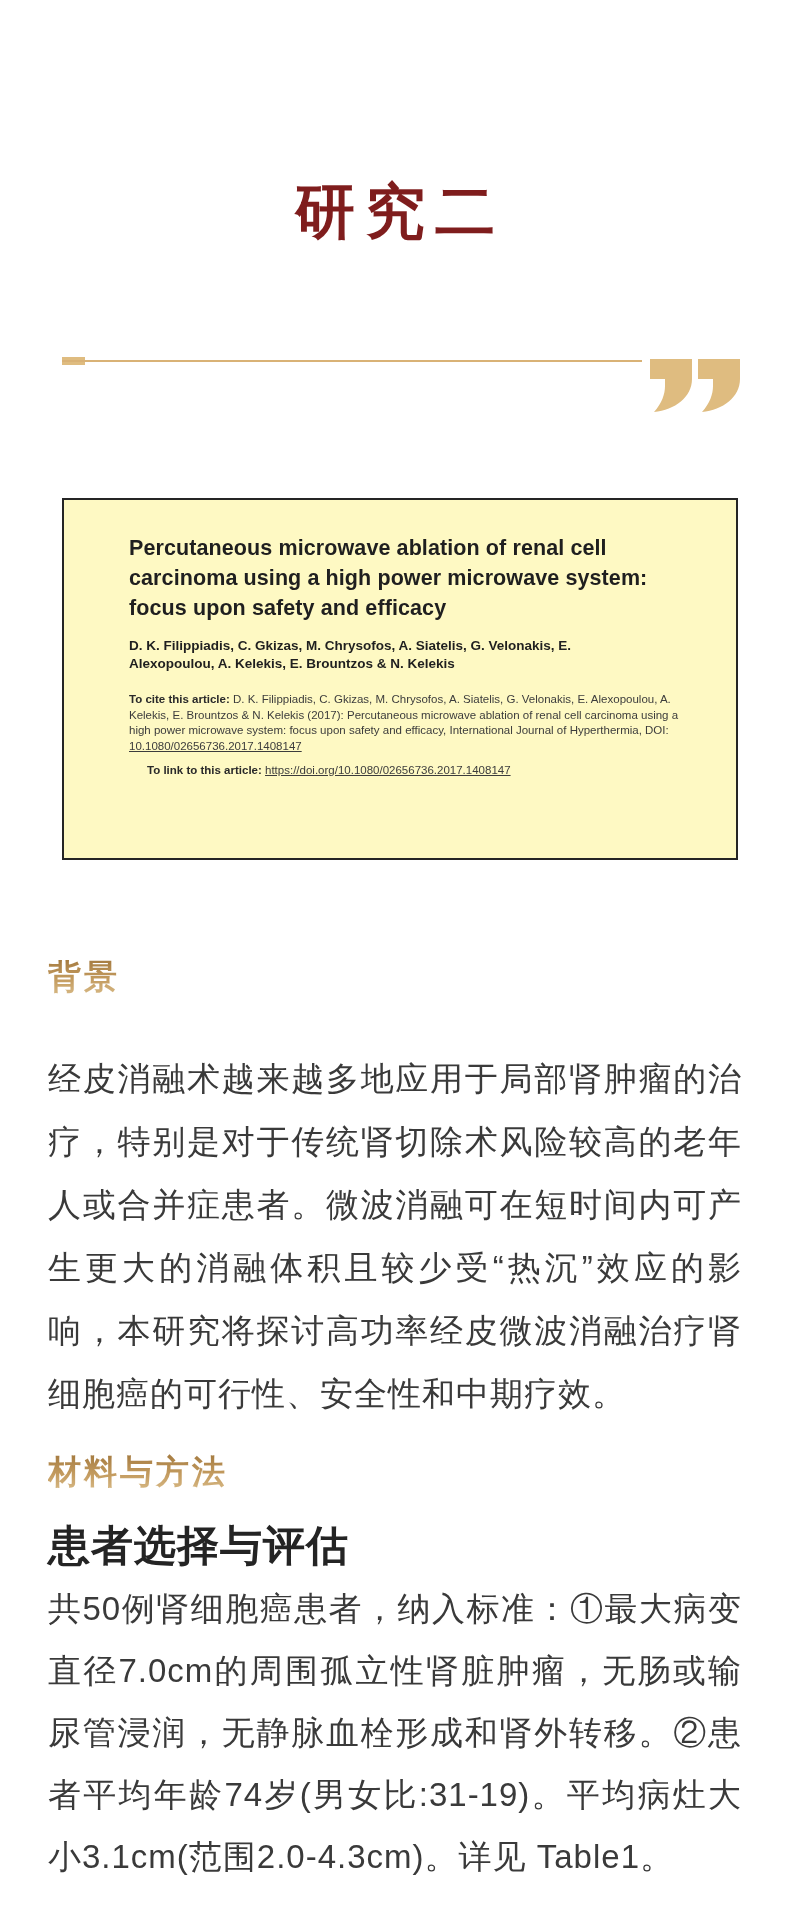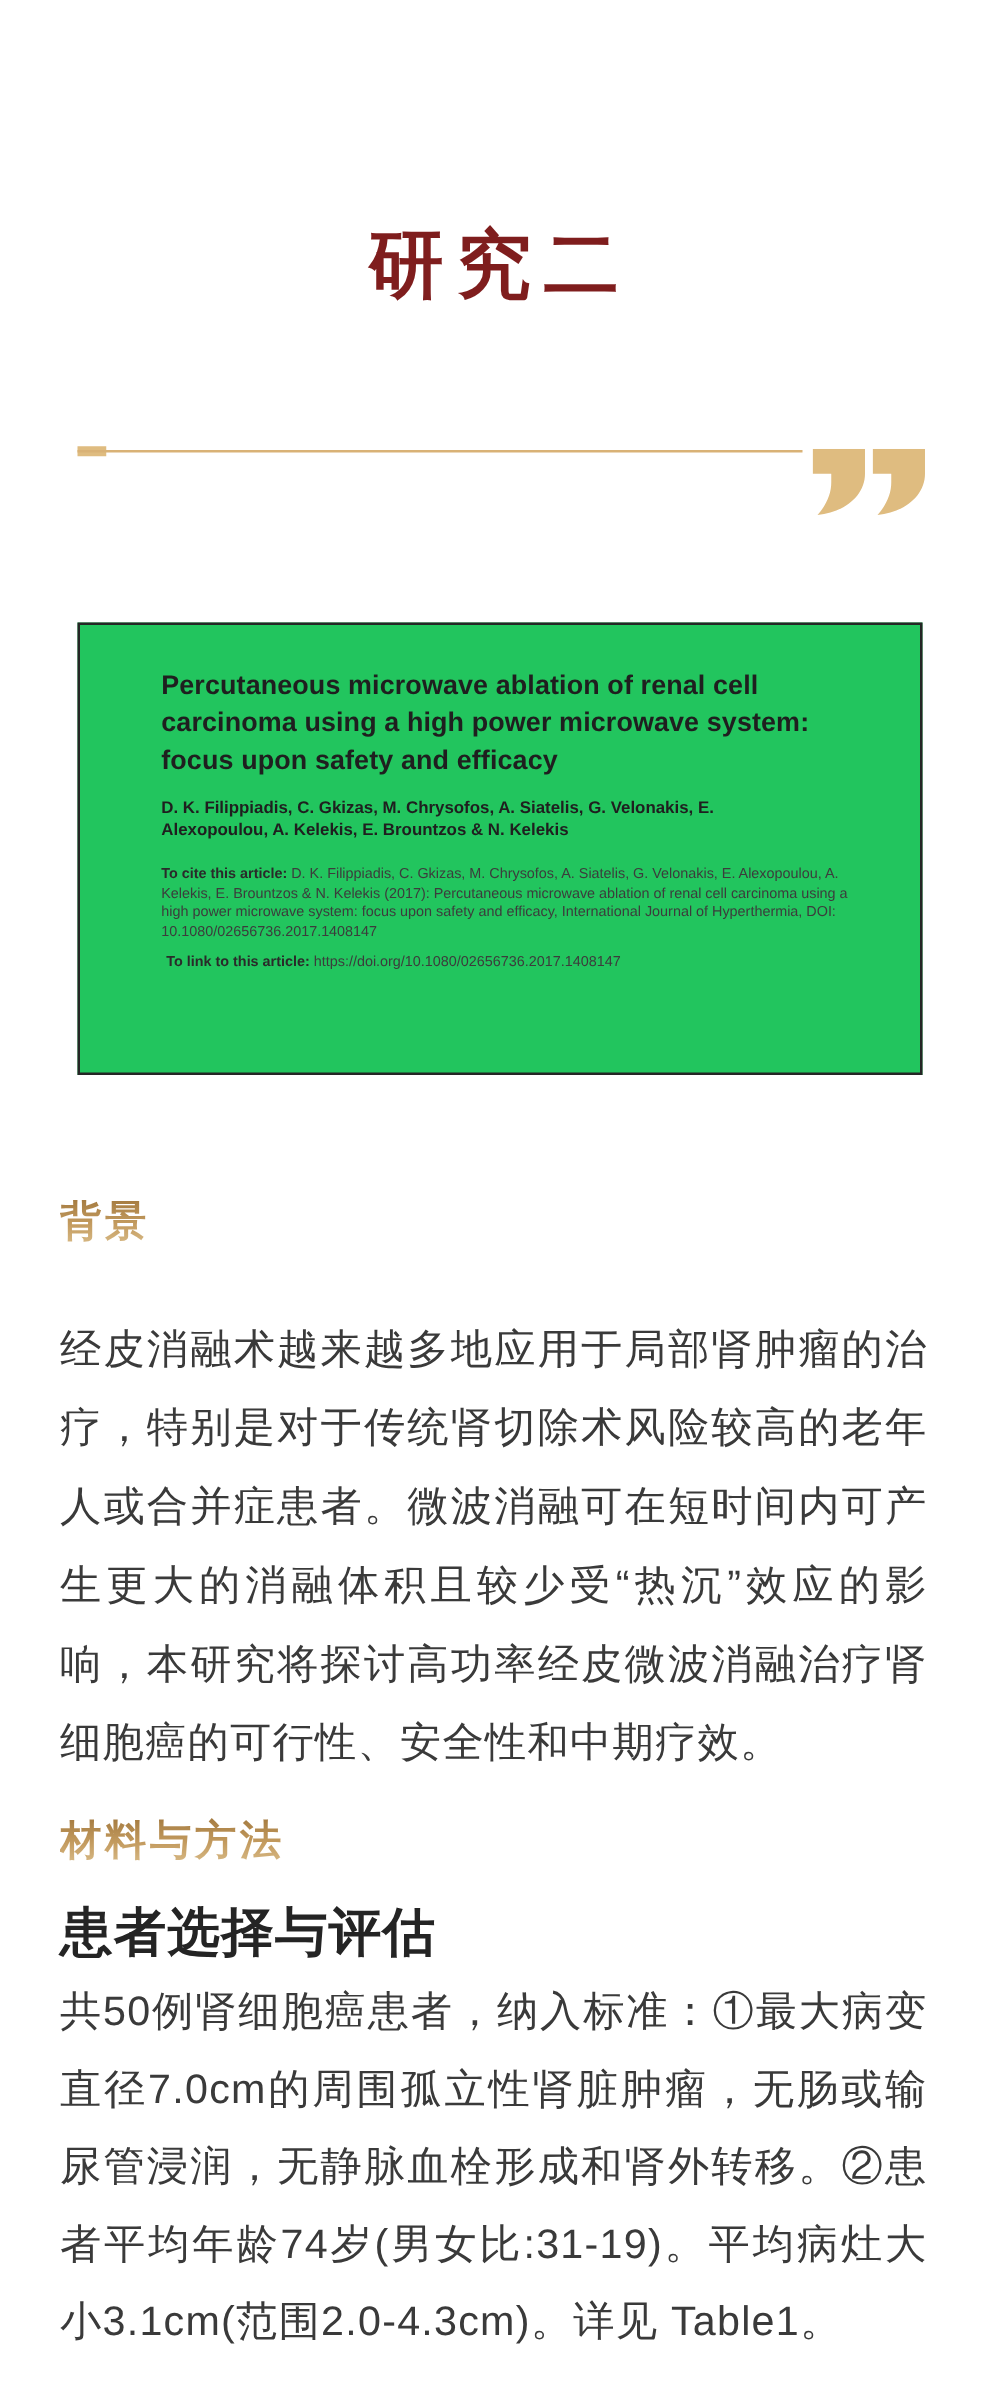--- a/index.html
+++ b/index.html
@@ -53,21 +53,21 @@
   }
 
   
   .paper-card {
     position: absolute;
     top: 498px; left: 62px;
     width: 676px; height: 362px;
     box-sizing: border-box;
     border: 2px solid #252525;
     padding: 33px 32px 0 65px;
-    background: #22c55e;
+    background: #fef9c3;
   }
   .paper-title {
     font-size: 21.5px;
     font-weight: 700;
     color: #1f1f1f;
     line-height: 30px;
     max-width: 565px;
     letter-spacing: 0.1px;
   }
   .paper-authors {
@@ -81,24 +81,25 @@
   .cite {
     margin: 19px 0 0 0;
     font-size: 11.5px;
     color: #3c3c3c;
     line-height: 15.5px;
     max-width: 560px;
   }
   .cite b, .link-row b { color: #2a2a2a; }
   .doi-link {
     color: #3c3c3c;
+    text-decoration: underline;
     cursor: pointer;
   }
   .link-row {
-    margin: 9px 0 0 4px;
+    margin: 9px 0 0 18px;
     font-size: 11.5px;
     color: #3c3c3c;
     line-height: 15px;
   }
   .ref {
     margin: 24px 0 0 -33px;
     font-size: 18px;
     color: #4a4a4a;
     line-height: 32px;
     letter-spacing: 0.2px;

